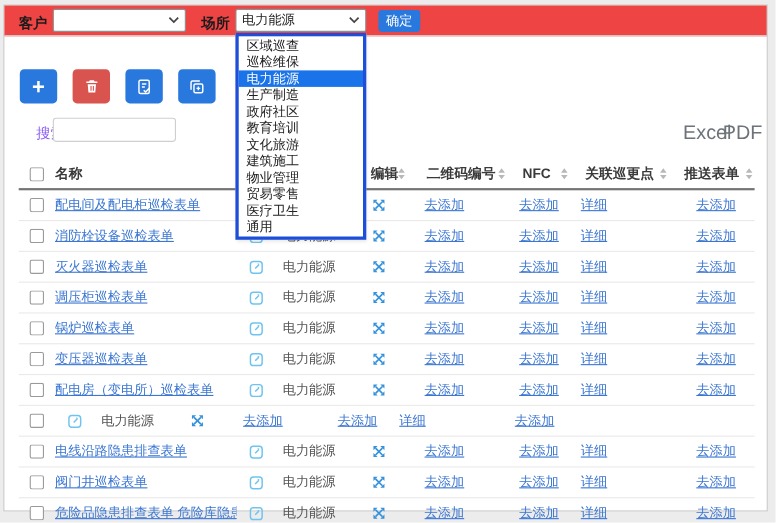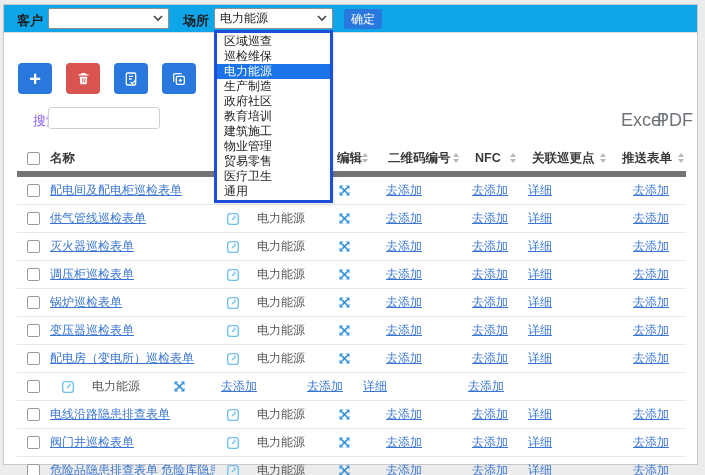--- a/index.html
+++ b/index.html
@@ -6,21 +6,21 @@
   body{
     width:705px;height:475px;position:relative;background:#ececec;
     font-family:"Liberation Sans","DejaVu Sans",sans-serif;
     -webkit-font-smoothing:antialiased;
   }
   .page{
     position:absolute;left:3px;top:4px;width:695px;height:461px;
     background:#fff;border:1px solid #c8c8c8;box-sizing:border-box;overflow:visible;
   }
   
-  .filter-bar{position:absolute;left:0;top:0;width:100%;height:27px;border-bottom:1px solid #dcdcdc;background:#0ea5e9;}
+  .filter-bar{position:absolute;left:0;top:0;width:100%;height:27px;border-bottom:1px solid #dcdcdc;background:#ef4444;}
   .fb-label{position:absolute;top:7px;font-weight:bold;font-size:13px;color:#1b1b1b;}
   .lbl-customer{left:13px;}
   .lbl-place{left:179px;}
   .select-box{
     position:absolute;top:3px;height:21px;border:1px solid #8f8f8f;border-radius:2px;
     background:#fff;box-sizing:border-box;font-size:12px;color:#222;
     display:flex;align-items:center;padding:0 5px;cursor:pointer;
   }
   .sel-customer{left:44px;width:121px;}
   .sel-place{left:210px;width:119px;}
@@ -47,21 +47,21 @@
   .btn-form{left:110px;background:#2878dd;}
   .btn-copy{left:158px;background:#2878dd;}
   
   .search-label{position:absolute;left:13px;top:107px;font-size:13px;color:#8b5cf6;margin-left:16px;}
   .search-input{position:absolute;left:44px;top:102px;width:112px;height:22px;border:1px solid #cfcfcf;border-radius:3px;box-sizing:border-box;font-size:12px;padding:0 5px;}
   .export-link{position:absolute;top:105px;font-size:18px;color:#6e737a;text-decoration:none;cursor:pointer;}
   .lnk-excel{left:617px;}
   .lnk-pdf{left:653px;}
   
   .table{position:absolute;left:13px;top:140px;width:669px;z-index:1;}
-  .thead{display:flex;height:26px;align-items:center;border-bottom:6px solid #737373;font-size:12.5px;font-weight:bold;color:#3a3a3a;}
+  .thead{display:flex;height:26px;align-items:center;border-bottom:2px solid #737373;font-size:12.5px;font-weight:bold;color:#3a3a3a;}
   .row{display:flex;height:27px;align-items:center;border-bottom:1px solid #e9e9e9;font-size:12px;color:#555;}
   .table .row:last-child{border-bottom:1px solid #9a9a9a;}
   .cell{box-sizing:border-box;display:flex;align-items:center;overflow:hidden;white-space:nowrap;}
   .c0{width:33px;justify-content:center;}
   .c1{width:165px;}
   .c2{width:36px;justify-content:center;}
   .c3{width:86px;padding-left:6px;}
   .c4{width:36px;padding-right:6px;}
   .c5{width:88px;padding-left:13px;}
   .c6{width:57px;padding-left:11px;}
@@ -229,21 +229,21 @@
     <div class="cell c8">
             <a class="link">去添加</a>
           </div>
   </div>
 
   <div class="row">
     <div class="cell c0">
             <input type="checkbox" style="">
           </div>
     <div class="cell c1">
-            <a class="link">供气管线巡检表单</a>
+            <a class="link">消防栓设备巡检表单</a>
           </div>
     <div class="cell c2 icon-cell">
       <svg width="16" height="16" viewBox="0 0 24 24" fill="none" stroke="#6fc3ee" stroke-width="2">
               <rect x="4" y="4" width="16" height="16" rx="4"></rect>
               <path d="M15.5 8.5l-5 5"></path>
               <path d="M16.5 7.5l-3-1 1.2 2.8z" fill="#6fc3ee" stroke="none"></path>
             </svg>
     </div>
     <div class="cell c3">电力能源</div>
     <div class="cell c4 icon-cell">
@@ -660,20 +660,21 @@
 </div>
   </div>
 
   <div class="dropdown">
       <div class="dd-item">区域巡查</div>
       <div class="dd-item">巡检维保</div>
       <div class="dd-item selected">电力能源</div>
       <div class="dd-item">生产制造</div>
       <div class="dd-item">政府社区</div>
       <div class="dd-item">教育培训</div>
+      <div class="dd-item">文化旅游</div>
       <div class="dd-item">建筑施工</div>
       <div class="dd-item">物业管理</div>
       <div class="dd-item">贸易零售</div>
       <div class="dd-item">医疗卫生</div>
       <div class="dd-item">通用</div>
     </div>
 
 </div>
 
 </body></html>

